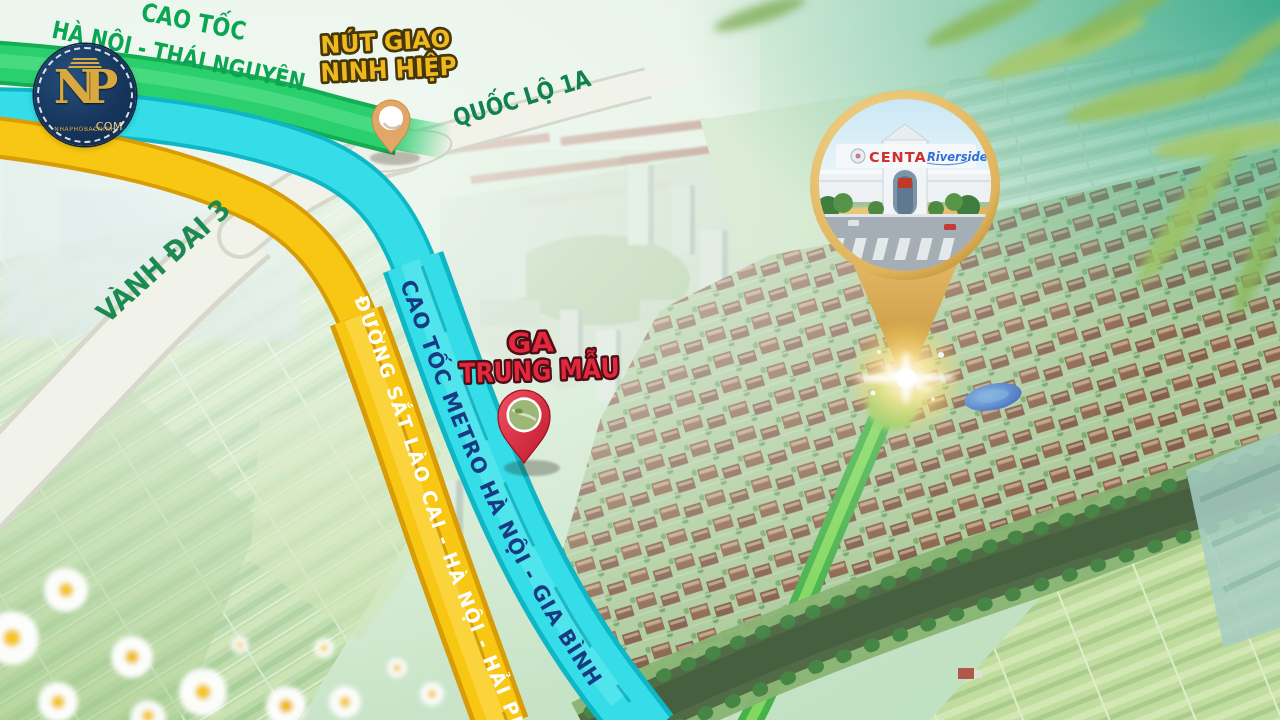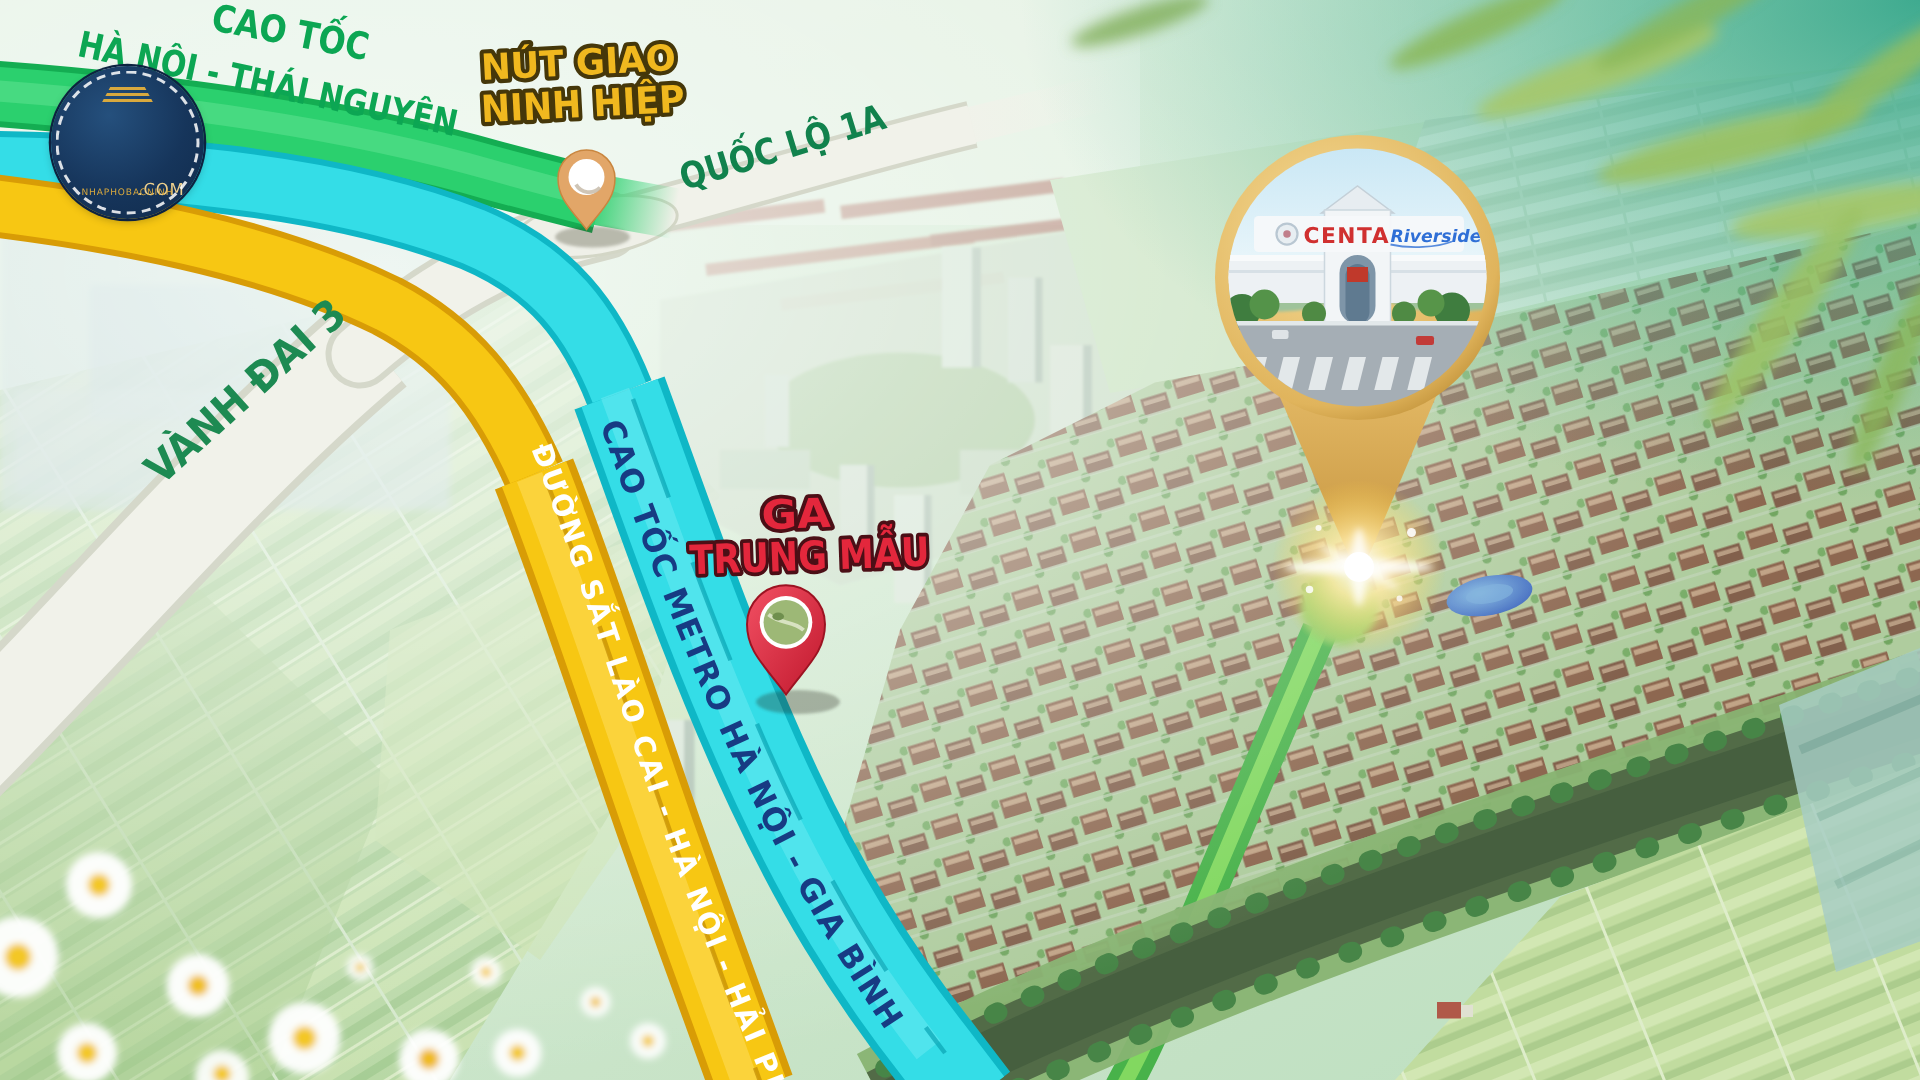--- a/index.html
+++ b/index.html
@@ -386,16 +386,17 @@
             <circle cx="432" cy="694" r="4" fill="#f3c725"></circle>
         <circle cx="240" cy="645" r="9" fill="#ffffff" opacity=".85"></circle>
             <circle cx="240" cy="645" r="3" fill="#f3c725"></circle>
       </g>
     </g>
   </g>
 </svg>
 
 <div class="np-logo">
   <div class="np-emblem"></div>
+  <div class="np-mono">NP</div>
   <div class="np-tld">.COM</div>
   <div class="np-sub">NHAPHOBACNINH</div>
 </div>
 </div>
 
 </body></html>

